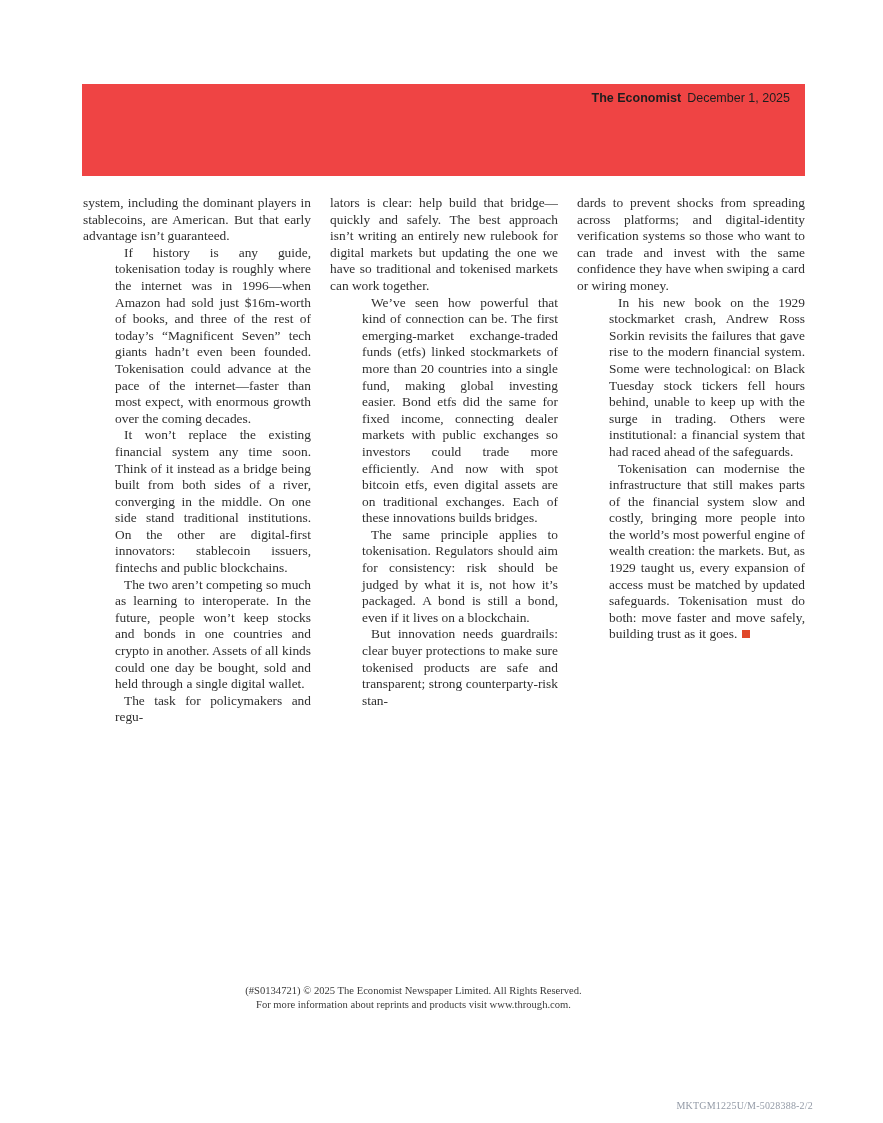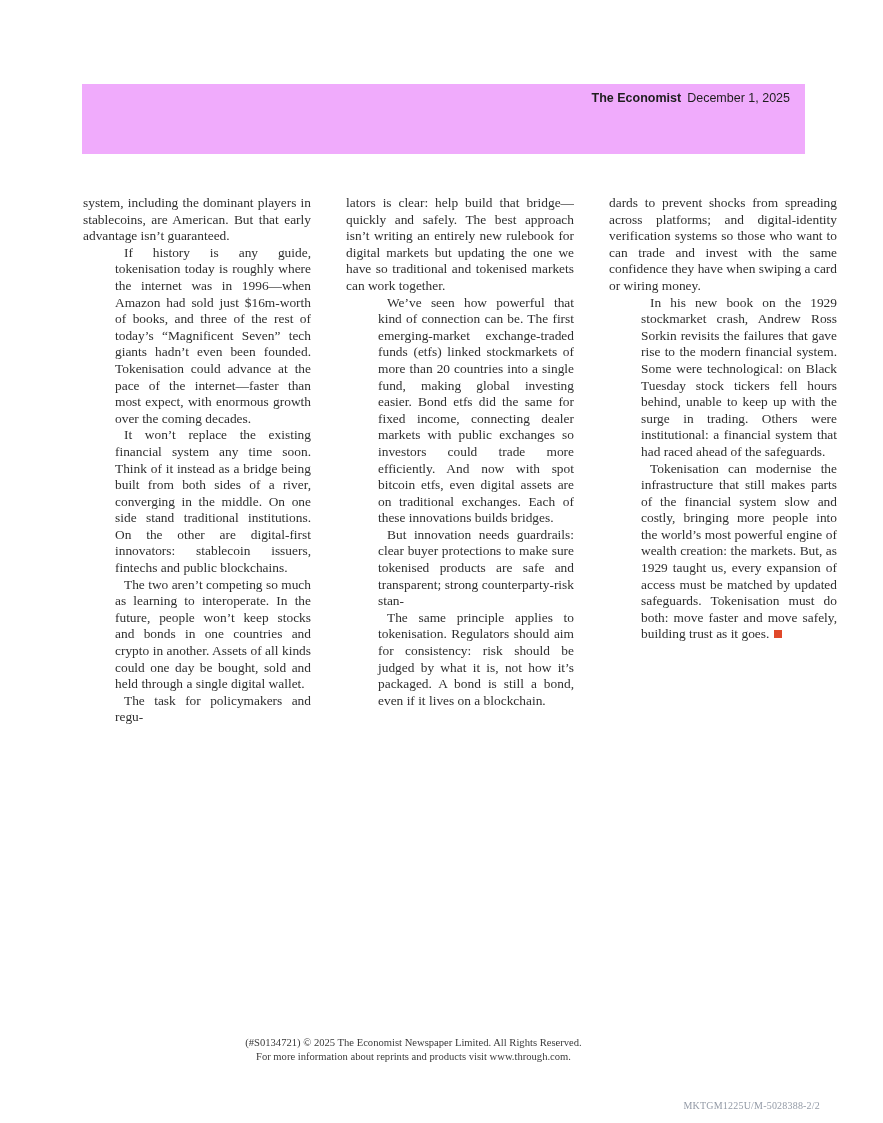--- a/index.html
+++ b/index.html
@@ -14,43 +14,43 @@
     background: #ffffff;
     overflow: hidden;
     font-family: "Liberation Serif", "DejaVu Serif", serif;
     color: #2f2f2f;
   }
   .banner {
     position: absolute;
     left: 82px;
     top: 84px;
     width: 723px;
-    height: 70px;
-    background: #f0abfc;
+    height: 92px;
+    background: #ef4444;
   }
   .banner-header {
     position: absolute;
     top: 7px;
     right: 15px;
     font-family: "Liberation Sans", "DejaVu Sans", sans-serif;
     font-size: 12.5px;
     color: #1e1e1e;
     white-space: nowrap;
   }
   .banner-header .pub {
     font-weight: bold;
     margin-right: 6px;
   }
   .columns {
     position: absolute;
     left: 83px;
     top: 195px;
     width: 722px;
     display: flex;
-    gap: 35px;
+    gap: 19px;
   }
   .col {
     width: 228px;
     flex: 0 0 228px;
   }
   .col p.para {
     margin: 0;
     font-size: 13.4px;
     line-height: 16.6px;
     text-align: justify;
@@ -71,31 +71,31 @@
   .byline {
     margin: 17px 0 0 0;
     font-size: 13.4px;
     line-height: 16.6px;
     font-style: italic;
     text-align: justify;
   }
   .footer {
     position: absolute;
     left: 0;
-    top: 1036px;
+    top: 984px;
     width: 827px;
     text-align: center;
     font-size: 10.6px;
     line-height: 14px;
     color: #3a3a3a;
   }
   .doc-code {
     position: absolute;
     top: 1100px;
-    right: 63px;
+    right: 70px;
     font-size: 10px;
     color: #939aa6;
     letter-spacing: 0.2px;
     text-align: center;
   }
 </style>
 </head>
 <body>
 
 <div class="page">
@@ -112,22 +112,22 @@
       <p class="para">system, including the dominant players in stablecoins, are American. But that early advantage isn’t guaranteed.</p>
       <p class="para indent">If history is any guide, tokenisation today is roughly where the internet was in 1996—when Amazon had sold just $16m-worth of books, and three of the rest of today’s “Magnificent Seven” tech giants hadn’t even been founded. Tokenisation could advance at the pace of the internet—faster than most expect, with enormous growth over the coming decades.</p>
       <p class="para indent">It won’t replace the existing financial system any time soon. Think of it instead as a bridge being built from both sides of a river, converging in the middle. On one side stand traditional institutions. On the other are digital-first innovators: stablecoin issuers, fintechs and public blockchains.</p>
       <p class="para indent">The two aren’t competing so much as learning to interoperate. In the future, people won’t keep stocks and bonds in one countries and crypto in another. Assets of all kinds could one day be bought, sold and held through a single digital wallet.</p>
       <p class="para indent">The task for policymakers and regu-</p>
     </div>
 
     <div class="col">
       <p class="para">lators is clear: help build that bridge—quickly and safely. The best approach isn’t writing an entirely new rulebook for digital markets but updating the one we have so traditional and tokenised markets can work together.</p>
       <p class="para indent">We’ve seen how powerful that kind of connection can be. The first emerging-market exchange-traded funds (etfs) linked stockmarkets of more than 20 countries into a single fund, making global investing easier. Bond etfs did the same for fixed income, connecting dealer markets with public exchanges so investors could trade more efficiently. And now with spot bitcoin etfs, even digital assets are on traditional exchanges. Each of these innovations builds bridges.</p>
+      <p class="para indent">The same principle applies to tokenisation. Regulators should aim for consistency: risk should be judged by what it is, not how it’s packaged. A bond is still a bond, even if it lives on a blockchain.</p>
       <p class="para indent">But innovation needs guardrails: clear buyer protections to make sure tokenised products are safe and transparent; strong counterparty-risk stan-</p>
-      <p class="para indent">The same principle applies to tokenisation. Regulators should aim for consistency: risk should be judged by what it is, not how it’s packaged. A bond is still a bond, even if it lives on a blockchain.</p>
     </div>
 
     <div class="col">
       <p class="para">dards to prevent shocks from spreading across platforms; and digital-identity verification systems so those who want to can trade and invest with the same confidence they have when swiping a card or wiring money.</p>
       <p class="para indent">In his new book on the 1929 stockmarket crash, Andrew Ross Sorkin revisits the failures that gave rise to the modern financial system. Some were technological: on Black Tuesday stock tickers fell hours behind, unable to keep up with the surge in trading. Others were institutional: a financial system that had raced ahead of the safeguards.</p>
       <p class="para indent"><span>Tokenisation can modernise the infrastructure that still makes parts of the financial system slow and costly, bringing more people into the world’s most powerful engine of wealth creation: the markets. But, as 1929 taught us, every expansion of access must be matched by updated safeguards. Tokenisation must do both: move faster and move safely, building trust as it goes.</span><span class="endmark"></span></p>
     </div>
 
   </div>
 

